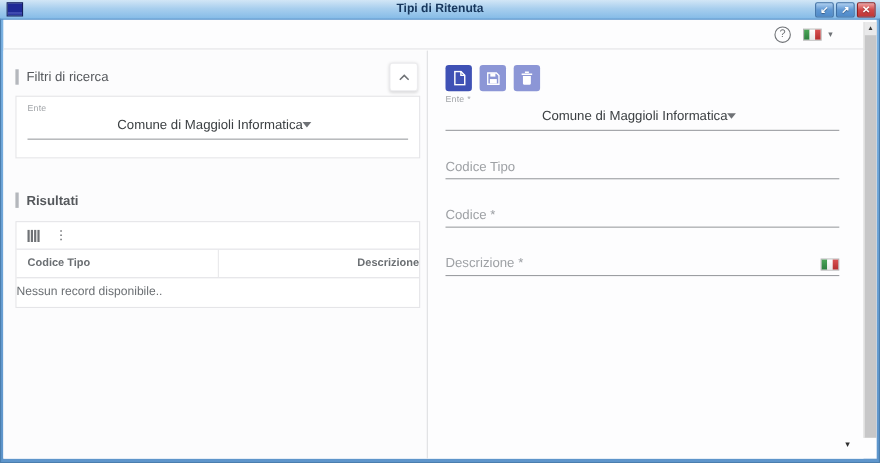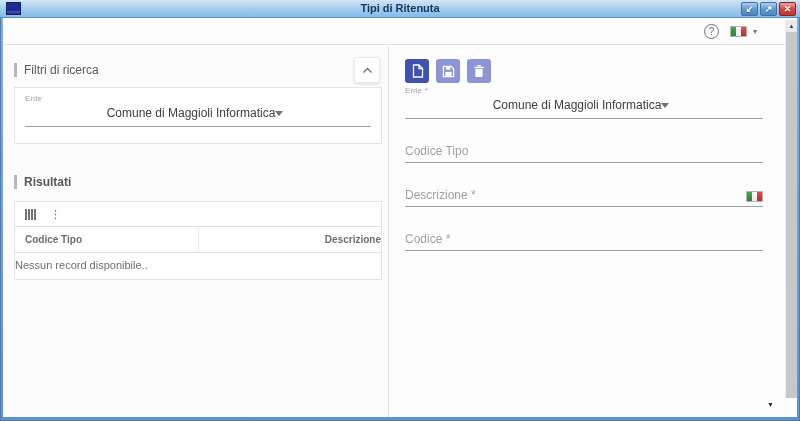--- a/index.html
+++ b/index.html
@@ -232,35 +232,35 @@
         </div>
 
         <div class="input-field">
           <div class="input-row">
             <input class="line-input" type="text" placeholder="Codice Tipo" style="">
           </div>
         </div>
 
         <div class="input-field">
           <div class="input-row">
+            <input class="line-input" type="text" placeholder="Codice *" style="">
+          </div>
+        </div>
+
+        <div class="input-field">
+          <div class="input-row">
             <input class="line-input" type="text" placeholder="Descrizione *" style="">
             <span class="flag">
                 <i class="fg"></i>
                 <i class="fw"></i>
                 <i class="fr"></i>
               </span>
           </div>
         </div>
 
-        <div class="input-field">
-          <div class="input-row">
-            <input class="line-input" type="text" placeholder="Codice *" style="">
-          </div>
-        </div>
-
       </div>
     </div>
 
     <div class="vscroll">
       <div class="sb-up">▲</div>
     </div>
     <div class="corner-caret">▼</div>
 
   </div>
 </div>

